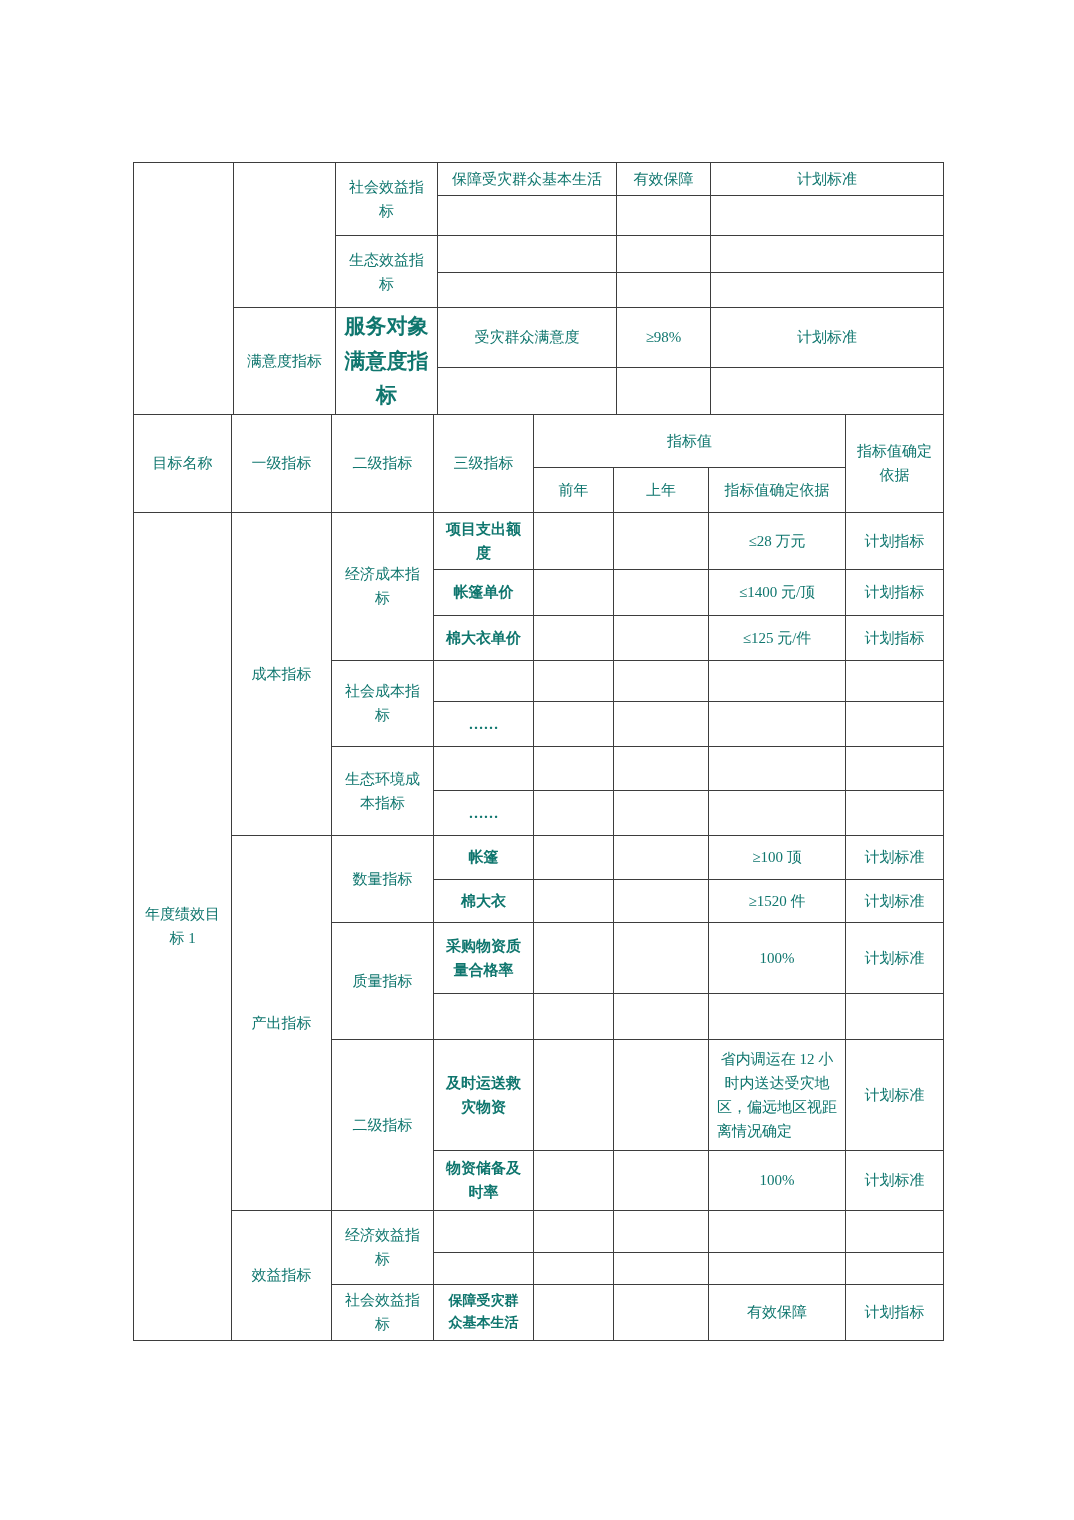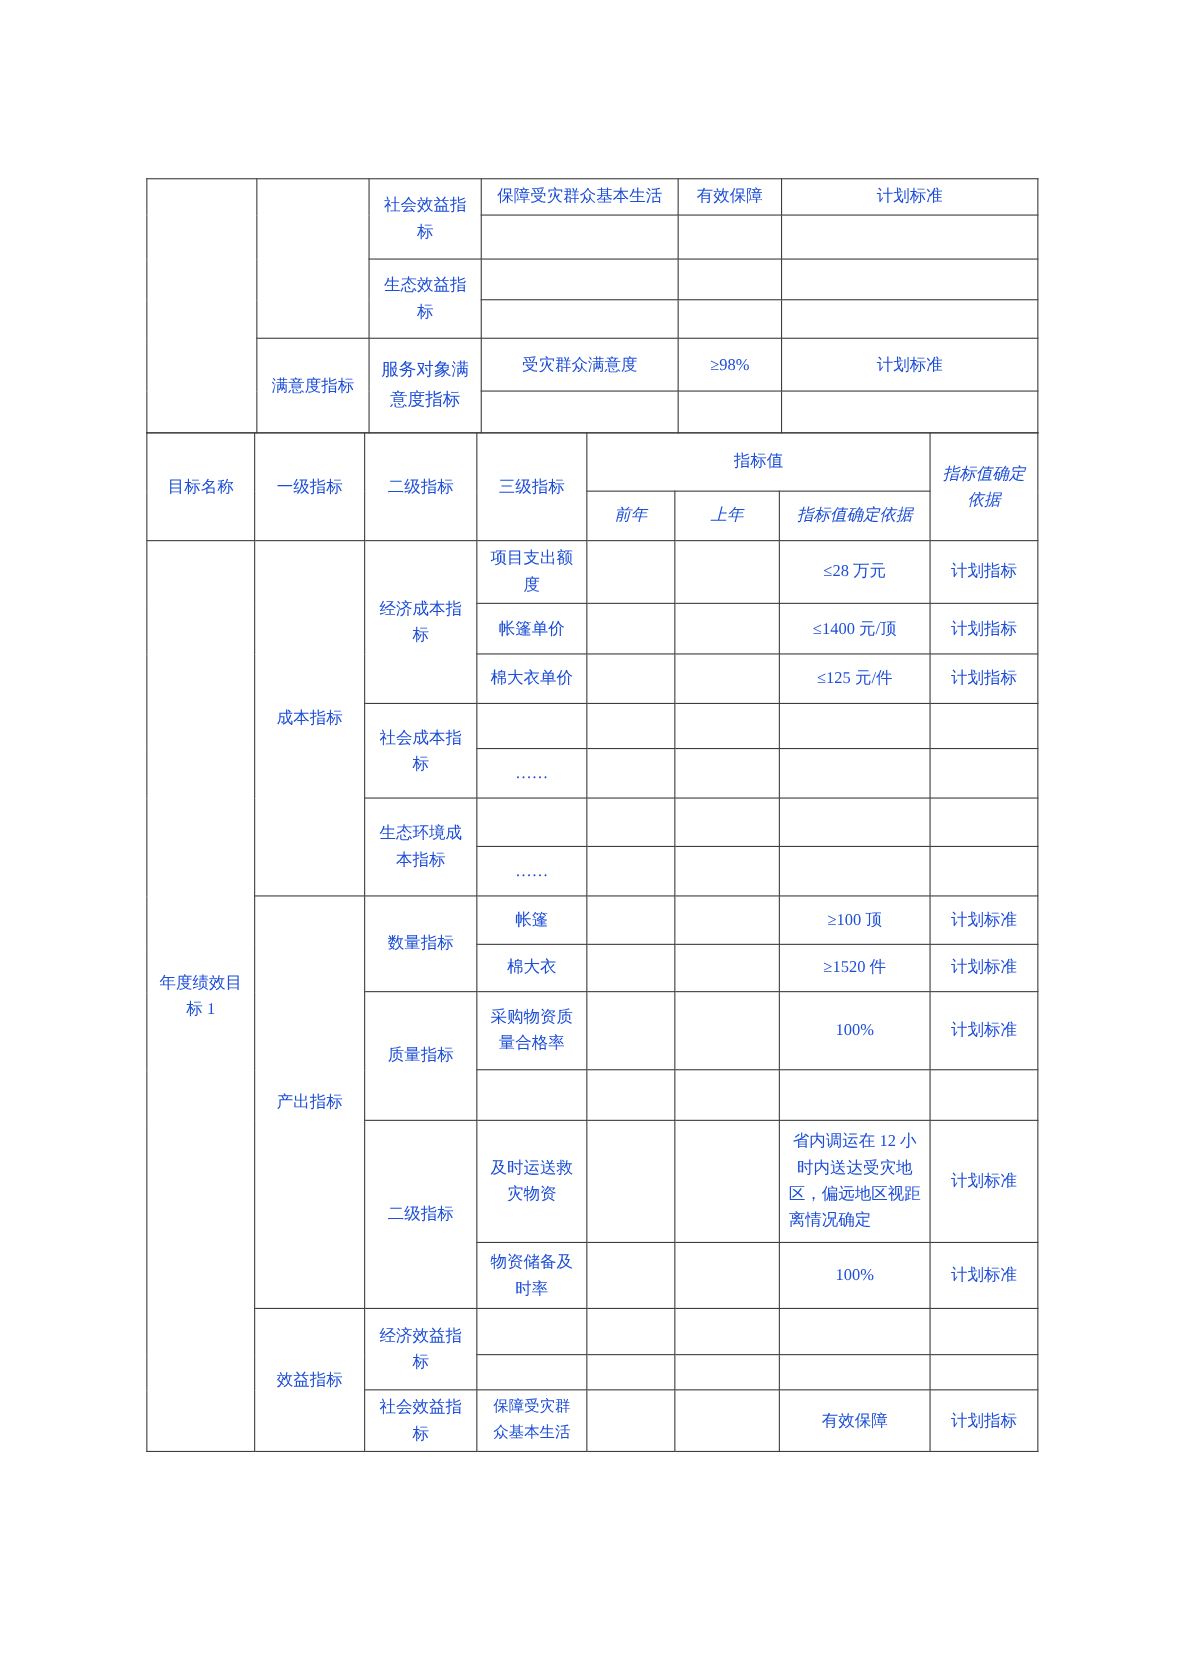--- a/index.html
+++ b/index.html
@@ -2,21 +2,21 @@
 <html><head>
 <meta charset="utf-8">
 <style>
   html, body { margin: 0; padding: 0; }
   .page {
     position: relative;
     width: 1074px;
     height: 1520px;
     background: #ffffff;
     font-family: "Liberation Serif", "DejaVu Serif", serif;
-    color: #1d4ed8;
+    color: #0f766e;
     overflow: hidden;
   }
   .sheet {
     position: absolute;
     left: 133px;
     top: 162px;
     width: 810px;
   }
   table.t {
     border-collapse: collapse;
@@ -30,23 +30,23 @@
     vertical-align: middle;
     padding: 1px 8px;
     font-size: 15px;
     line-height: 1.6;
     overflow: hidden;
     word-break: break-all;
   }
   
   td.lbl { font-size: 18px; line-height: 1.8; padding: 1px 10px; }
   
-  td.hdr2 { font-size: 17px; line-height: 1.7; font-style: italic; }
-  
-  td.lv3 { font-size: 15px; line-height: 1.85; padding: 1px 10px; }
+  td.hdr2 { font-size: 17px; line-height: 1.7; }
+  
+  td.lv3 { font-size: 15px; line-height: 1.85; padding: 1px 10px; font-weight: bold; }
   
   td.val { font-size: 15px; line-height: 1.8; }
   td.basis { font-size: 14px; }
   
   td.val-long { font-size: 14px; line-height: 2.0; padding: 4px 17px; text-align: justify; text-align-last: left; }
   
   td.sm { font-size: 13px; }
   td.xs { font-size: 12.5px; }
   td.md { font-size: 14px; }
   
@@ -87,21 +87,21 @@
         <td></td>
         <td></td>
       </tr>
       <tr style="height:35px">
         <td></td>
         <td></td>
         <td></td>
       </tr>
       <tr style="height:48px">
         <td rowspan="2" class="lbl">满意度指标</td>
-        <td rowspan="2" class="lbl" style="font-size:16px; line-height:1.65;">服务对象满意度指标</td>
+        <td rowspan="2" class="lbl" style="font-size:21px; line-height:1.65;font-weight:bold;">服务对象满意度指标</td>
         <td class="md">受灾群众满意度</td>
         <td class="md">≥98%</td>
         <td class="md">计划标准</td>
       </tr>
       <tr style="height:38px">
         <td></td>
         <td></td>
         <td></td>
       </tr>
     </tbody>

